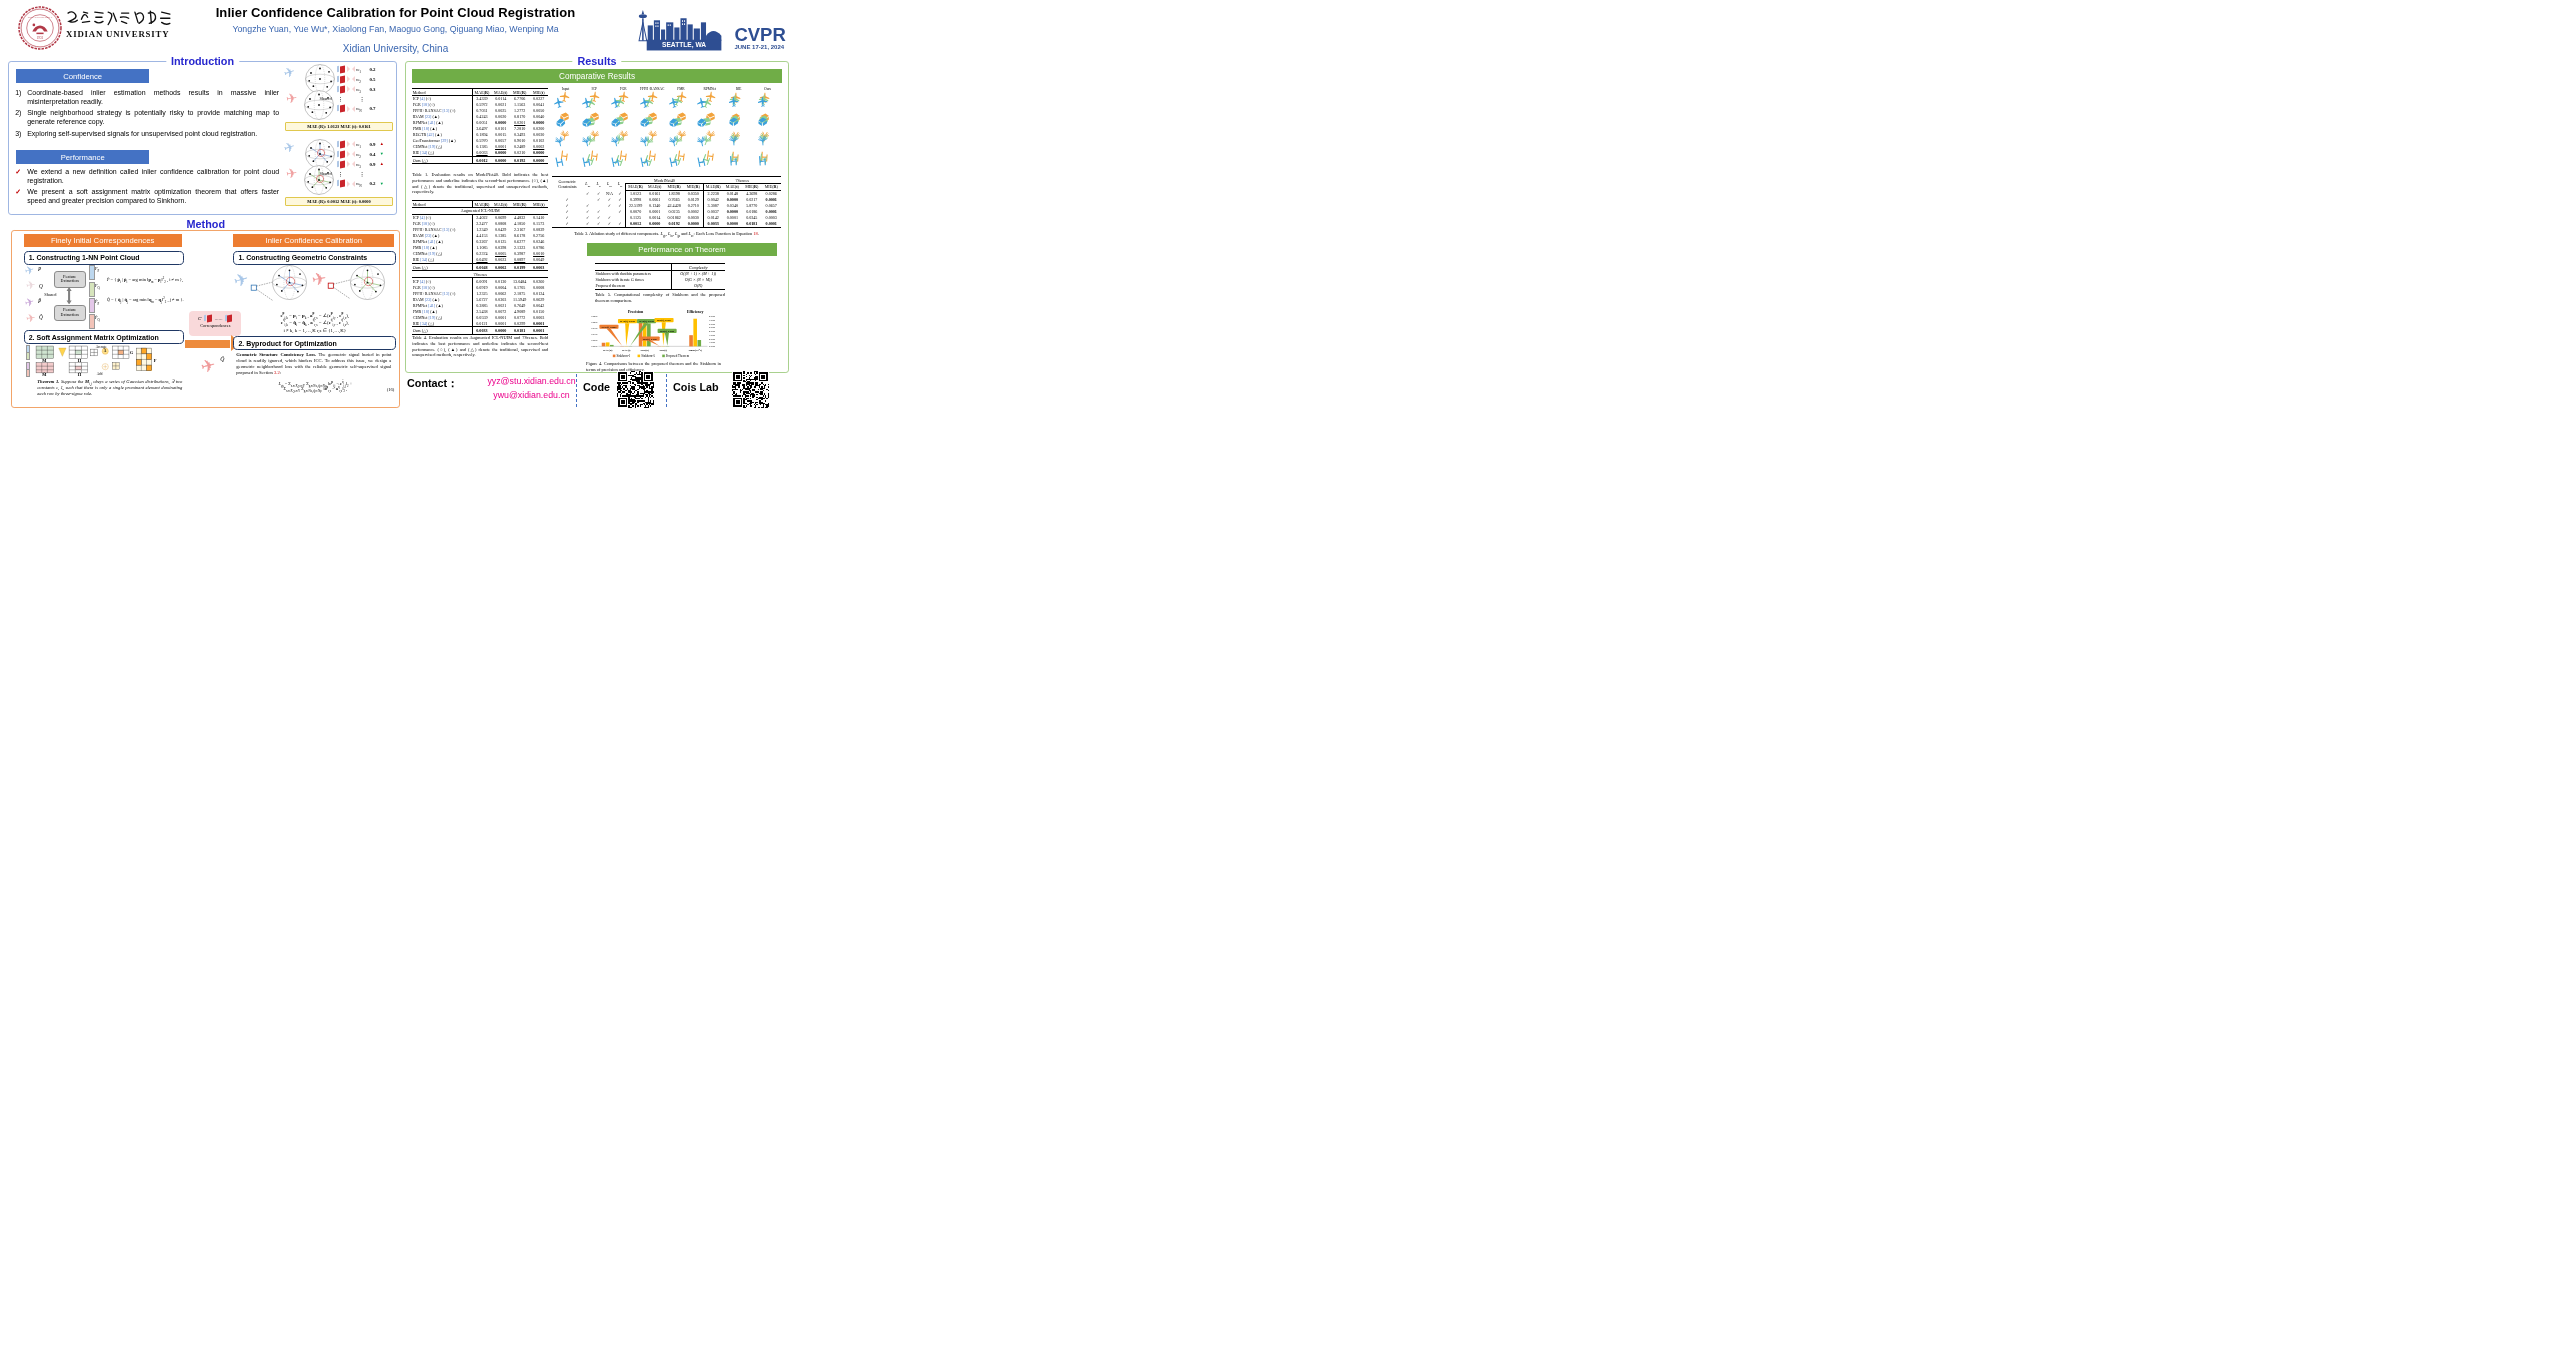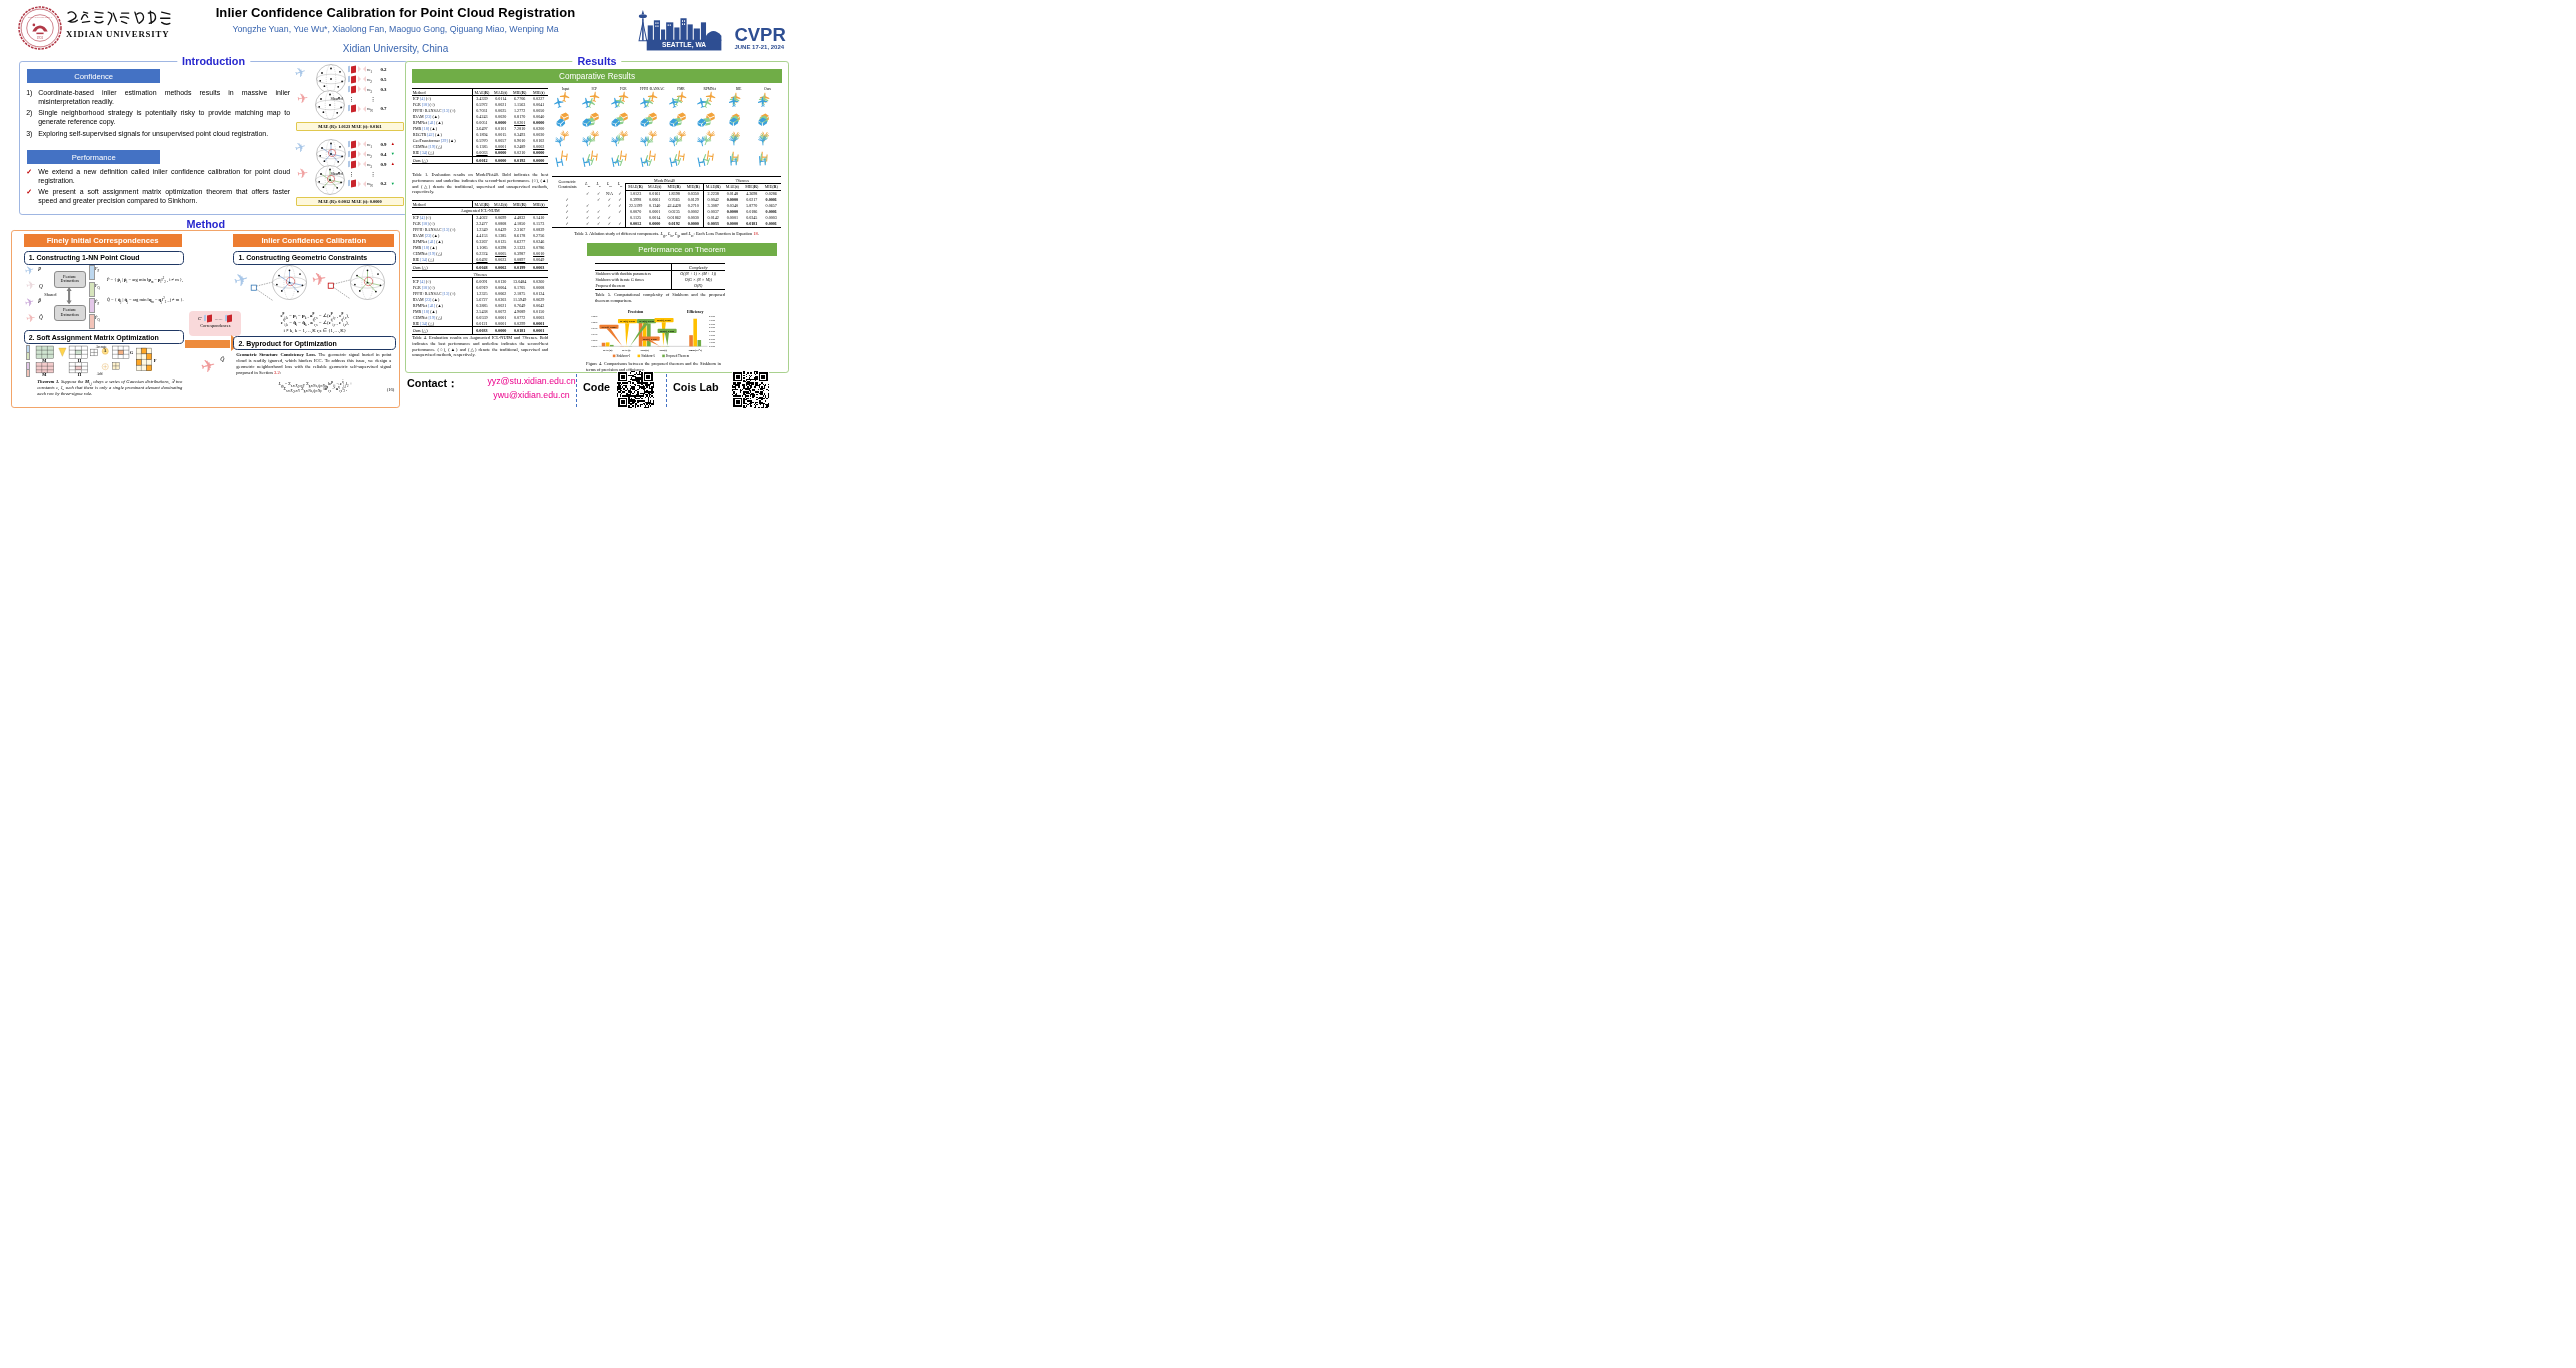--- a/index.html
+++ b/index.html
@@ -14,29 +14,29 @@
   .title-block{position:absolute;left:191px;right:191px;top:5.2px;text-align:center}
   .title-block h1{margin:0;font-size:13px;font-weight:bold;color:#000;letter-spacing:0.1px}
   .authors{margin-top:3.6px;font-size:8.8px;color:#3A66B0}
   .affil{margin-top:9px;font-size:10px;color:#3A66B0}
   .wordmark{font-family:"Liberation Serif",serif;font-weight:bold;font-size:8.8px;letter-spacing:0.8px;color:#111}
   .cvpr-wrap{position:absolute;right:5.2px;top:7.2px;display:flex;align-items:flex-end}
   .cvpr-name{font-size:18.5px;font-weight:bold;color:#2E4E92;line-height:.95}
   .cvpr-dates{font-size:6px;font-weight:bold;color:#2E4E92;margin-top:1px;white-space:nowrap}
   
   .panel{position:absolute;background:#fff;border-radius:3.1px}
-  .panel-intro{left:19px;top:61px;width:387px;height:152px;border:1.5px solid #9FB6E2}
+  .panel-intro{left:8px;top:61px;width:387px;height:152px;border:1.5px solid #9FB6E2}
   .panel-method{left:11.3px;top:230px;width:387px;height:176px;border:1.5px solid #F2A469}
   .panel-results{left:405px;top:61px;width:382px;height:310px;border:1.5px solid #A9D18E}
   .sec-title{position:absolute;left:50%;transform:translateX(-50%);top:-7.2px;background:#fff;
     padding:0 5.2px;color:#2727CE;font-size:10.8px;font-weight:bold;white-space:nowrap}
   .sec-title-method{top:-13px;background:transparent}
   .hbar{position:absolute;color:#fff;font-size:7.7px;display:flex;align-items:center;justify-content:center;font-weight:500}
   .hbar.blue{background:#4472C4}
-  .hbar.orange{background:#ED7D31;font-weight:bold}
+  .hbar.orange{background:#ED7D31;font-weight:normal}
   .hbar.green{background:#70AD47}
   .navybox{position:absolute;border:1px solid #1F3864;border-radius:4.6px;background:#fff;
     display:flex;align-items:center;font-weight:bold;font-size:7px;color:#000;padding-left:4.1px}
   
   .mlist{position:absolute;font-size:7px;line-height:1.3;text-align:justify;color:#000}
   .mlist .item{position:relative;padding-left:13px;margin-bottom:2.1px}
   .mlist .item .num{position:absolute;left:1px}
   .mlist .item .chk{position:absolute;left:1px;color:#C00000;font-weight:bold}
   
   .ifig{position:absolute;left:276px;top:2.6px;width:109px;height:147px}

